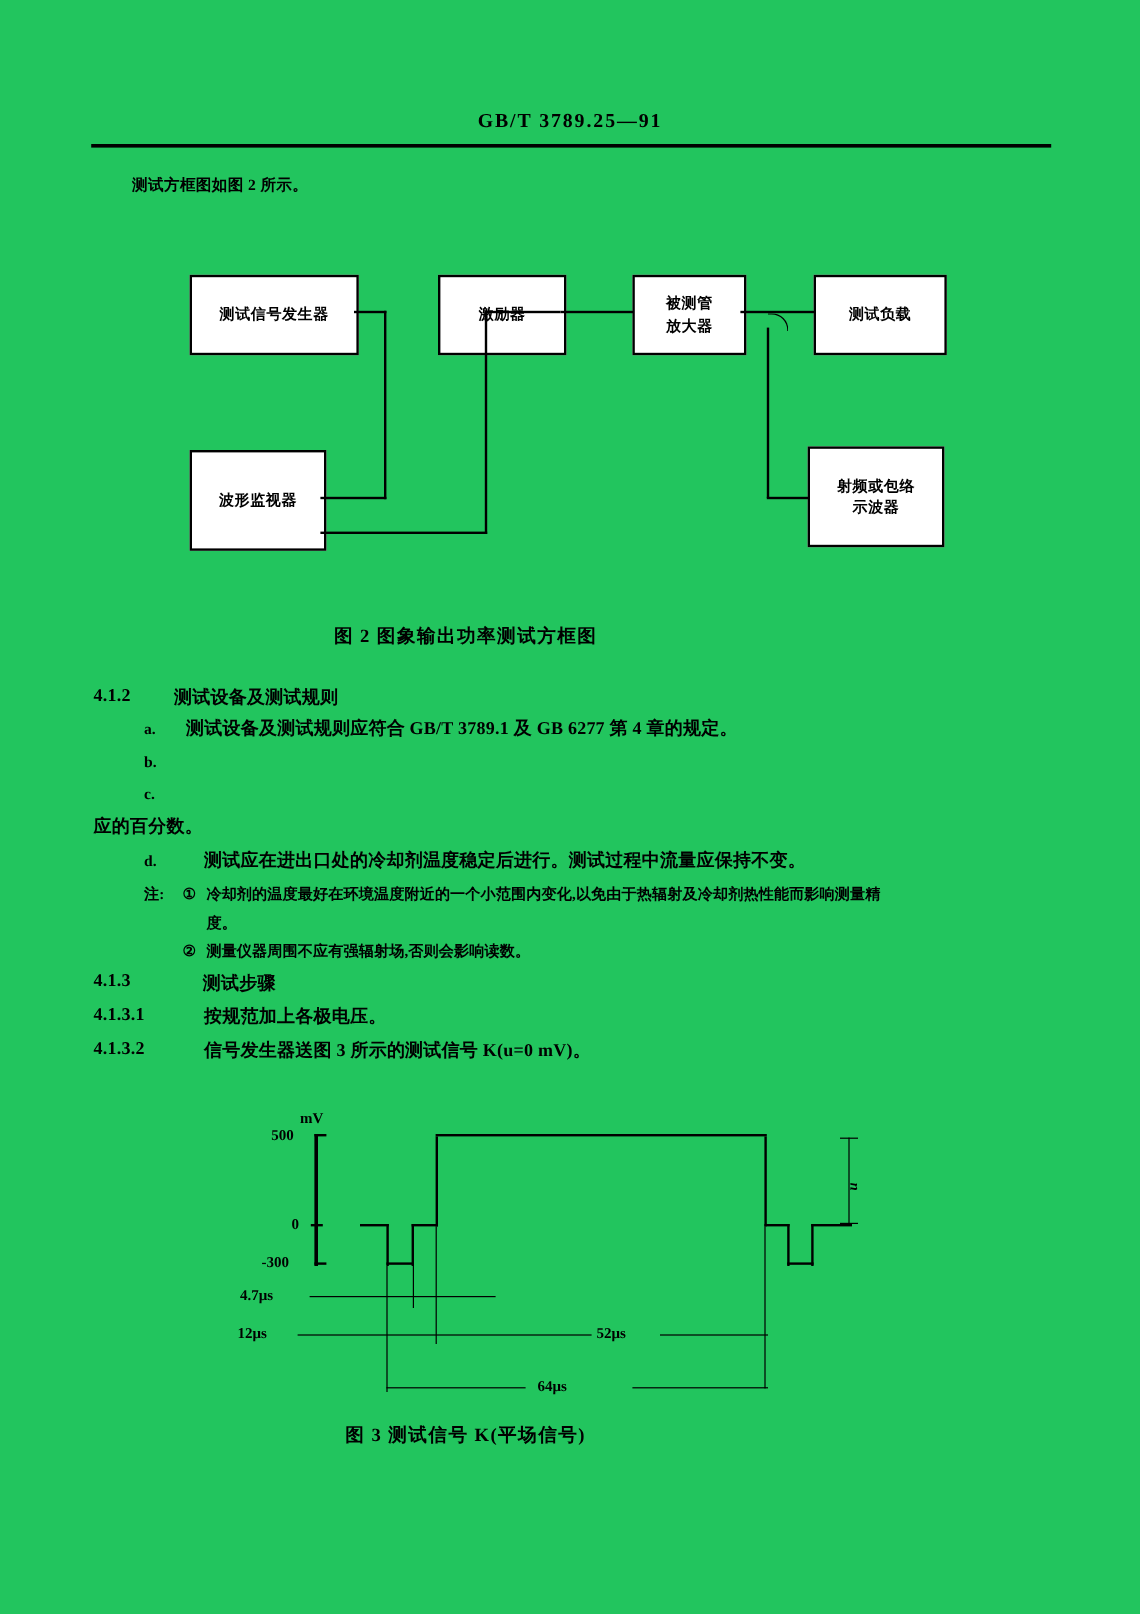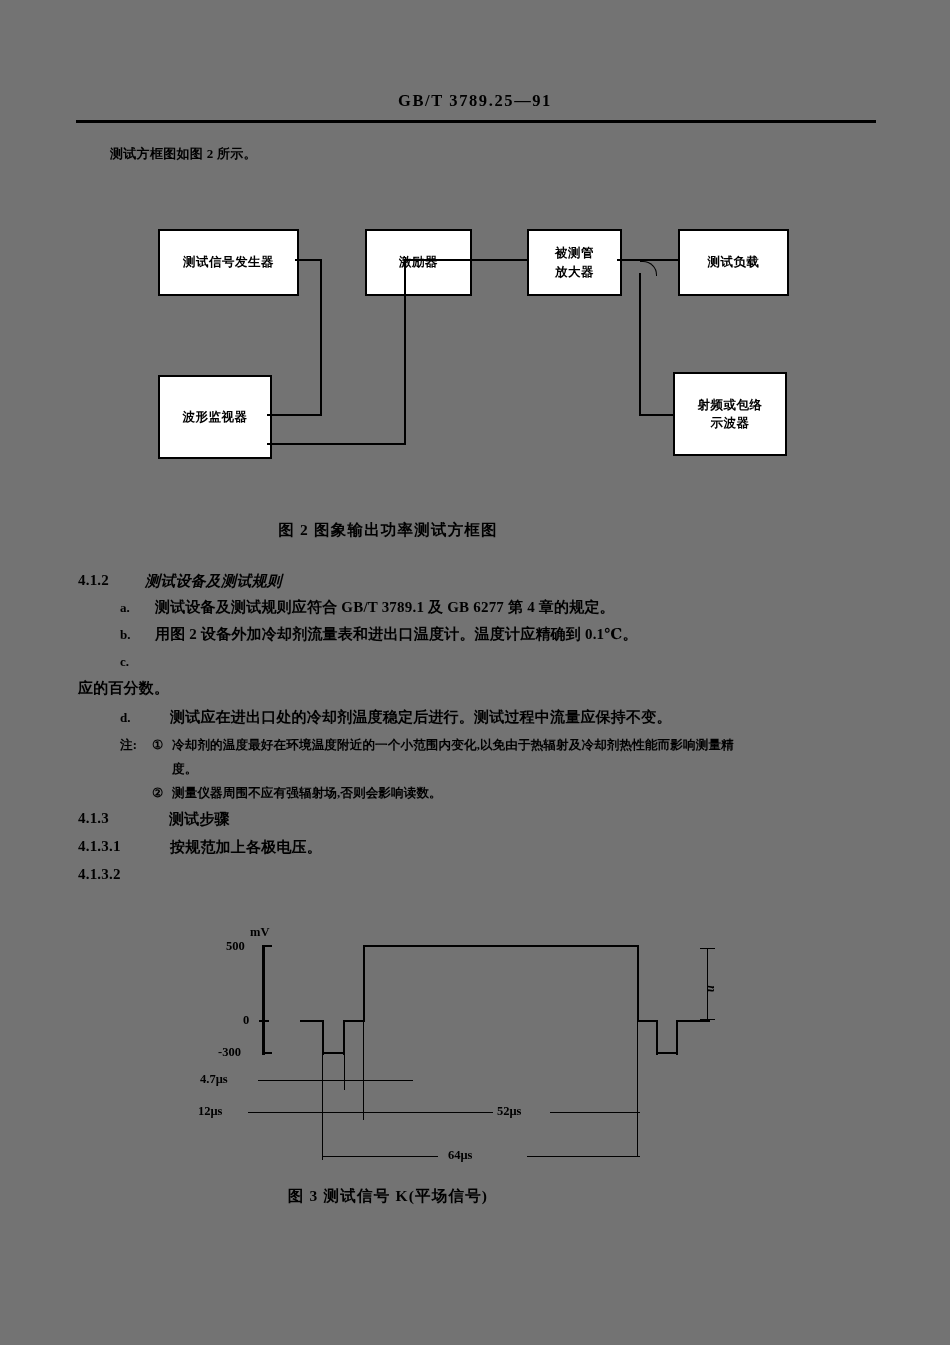--- a/index.html
+++ b/index.html
@@ -8,21 +8,21 @@
     background: #ffffff;
   }
   body {
     font-family: "Liberation Serif", "DejaVu Serif", serif;
     color: #000000;
   }
   .page {
     position: relative;
     width: 950px;
     height: 1345px;
-    background: #737373;
+    background: #22c55e;
     overflow: hidden;
   }
 
   
   .header-title {
     position: absolute;
     top: 91px;
     left: 0;
     width: 950px;
     text-align: center;
@@ -220,27 +220,26 @@
     <div class="wire h" style="left:617px; top:64px; width:62px;"></div>
 
     <div class="hook" style="left:640px; top:66px;"></div>
     <div class="hookstem" style="left:639px; top:78px; height:142px;"></div>
     <div class="wire h" style="left:639px; top:219px; width:36px;"></div>
   </div>
 
   <div class="figcap" style="top:520px;">图 2    图象输出功率测试方框图</div>
 
   <div class="sec" style="left:78px; top:572px;">4.1.2</div>
-  <div class="sec" style="left:145px; top:572px;font-style:italic;">测试设备及测试规则</div>
+  <div class="sec" style="left:145px; top:572px;">测试设备及测试规则</div>
 
   <div class="item-label" style="left:120px; top:600px;">a.</div>
   <div class="sec" style="left:155px; top:598px;">测试设备及测试规则应符合 GB/T 3789.1 及 GB 6277 第 4 章的规定。</div>
 
   <div class="item-label" style="left:120px; top:627px;">b.</div>
-  <div class="sec" style="left:155px; top:625px;">用图 2 设备外加冷却剂流量表和进出口温度计。温度计应精确到 0.1℃。</div>
 
   <div class="item-label" style="left:120px; top:654px;">c.</div>
   <div class="sec" style="left:78px; top:679px;">应的百分数。</div>
 
   <div class="item-label" style="left:120px; top:710px;">d.</div>
   <div class="sec" style="left:155px; top:708px;margin-left:15px;">测试应在进出口处的冷却剂温度稳定后进行。测试过程中流量应保持不变。</div>
 
   <div class="note" style="left:120px; top:737px;">注:</div>
   <div class="note" style="left:152px; top:737px;">①</div>
   <div class="note" style="left:172px; top:737px;">冷却剂的温度最好在环境温度附近的一个小范围内变化,以免由于热辐射及冷却剂热性能而影响测量精</div>
@@ -249,20 +248,21 @@
   <div class="note" style="left:152px; top:785px;">②</div>
   <div class="note" style="left:172px; top:785px;">测量仪器周围不应有强辐射场,否则会影响读数。</div>
 
   <div class="sec" style="left:78px; top:810px;">4.1.3</div>
   <div class="sec" style="left:145px; top:810px;margin-left:24px;">测试步骤</div>
 
   <div class="sec" style="left:78px; top:838px;">4.1.3.1</div>
   <div class="sec" style="left:170px; top:838px;">按规范加上各极电压。</div>
 
   <div class="sec" style="left:78px; top:866px;">4.1.3.2</div>
+  <div class="sec" style="left:170px; top:866px;">信号发生器送图 3 所示的测试信号 K(u=0 mV)。</div>
 
   <div class="fig3">
 
     <div class="ax v" style="left:262px; top:45px; height:110px;"></div>
     <div class="tick" style="left:262px; top:45px;"></div>
     <div class="tick" style="left:259px; top:120px;"></div>
     <div class="tick" style="left:262px; top:152px;"></div>
 
     <div class="axlab" style="left:250px; top:25px;">mV</div>
     <div class="axlab" style="left:226px; top:39px;">500</div>

